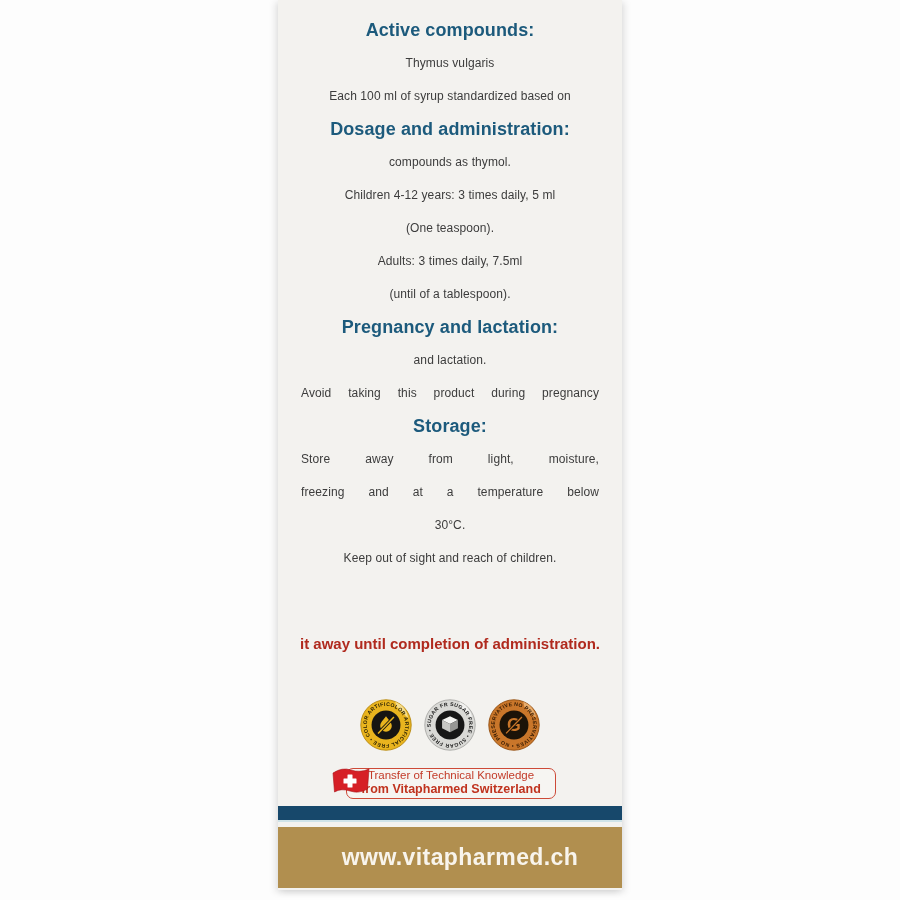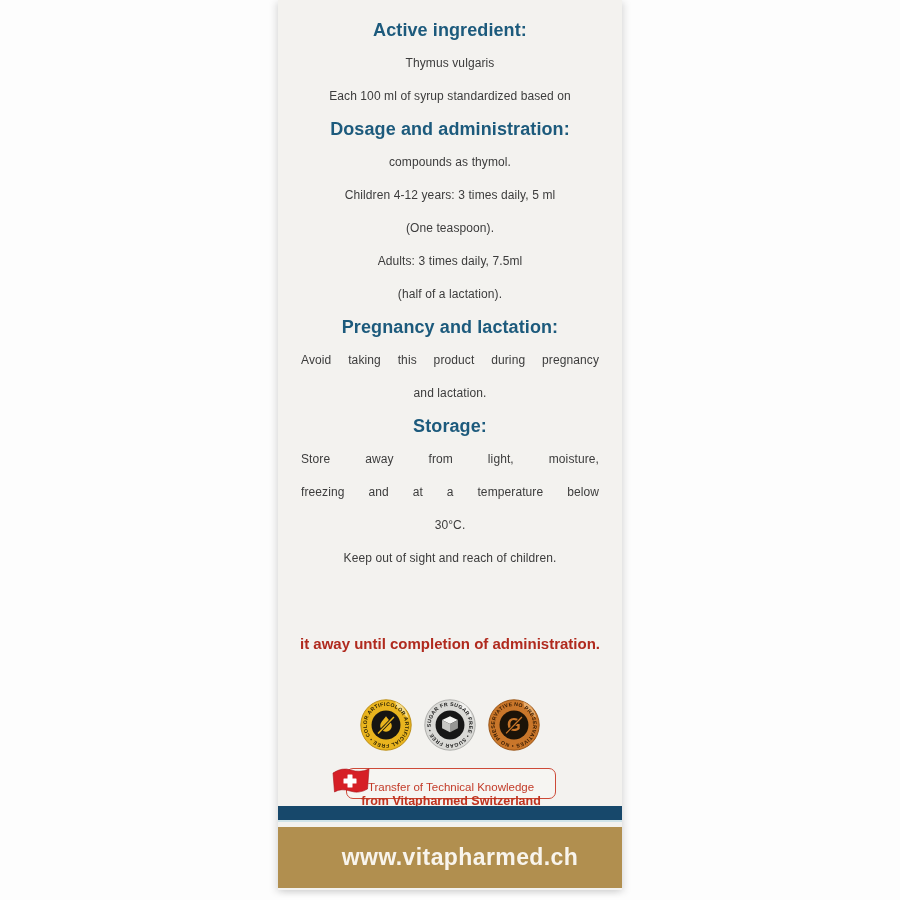--- a/index.html
+++ b/index.html
@@ -18,53 +18,53 @@
   .line.justify { text-align:justify; text-align-last:justify; }
 
   .notice { position:absolute; top:634px; left:20px; width:304px; text-align:center; color:#b02a1e; font-weight:bold; font-size:15px; line-height:19.5px; }
 
   .badges { position:absolute; top:696px; left:0; width:344px; display:flex; justify-content:center; gap:8px; }
   .badge { width:56px; height:58px; }
 
   .swiss-box {
     position:absolute; top:768px; left:68px; width:210px; height:31px;
     border:1.5px solid #cd4a38; border-radius:7px; background:#f6f5f2;
-    text-align:center; padding-top:12px;
+    text-align:center; padding-top:0;
   }
   .swiss-box .l1 { font-size:11.5px; color:#c33b29; line-height:13px; }
   .swiss-box .l2 { font-size:12.5px; color:#c0331f; font-weight:bold; line-height:14px; }
   .swiss-flag { position:absolute; left:-17px; top:-4px; width:42px; height:36px; }
 
   .bar-navy { position:absolute; top:806px; left:0; width:344px; height:14px; background:#17486b; box-shadow:0 2px 0 #cfe3e8; }
   .bar-gold { position:absolute; top:827px; left:0; width:344px; height:61px; background:#b18f4f; display:flex; align-items:center; justify-content:center;padding-left:20px; }
   .bar-gold .site { color:#f8f4ec; font-weight:bold; font-size:23px; letter-spacing:0.4px; }
 
   svg text { font-family:"Liberation Sans", sans-serif; }
 </style>
 </head>
 <body>
 
 <div class="stage">
   <div class="panel">
 
     <div class="content">
-      <div class="line head">Active ingredient:</div>
+      <div class="line head">Active compounds:</div>
       <div class="line">Thymus vulgaris</div>
       <div class="line">Each 100 ml of syrup standardized based on</div>
       <div class="line head">Dosage and administration:</div>
 
       <div class="line">compounds as thymol.</div>
       <div class="line">Children 4-12 years: 3 times daily, 5 ml</div>
       <div class="line">(One teaspoon).</div>
       <div class="line">Adults: 3 times daily, 7.5ml</div>
-      <div class="line">(half of a lactation).</div>
+      <div class="line">(until of a tablespoon).</div>
 
       <div class="line head">Pregnancy and lactation:</div>
+      <div class="line">and lactation.</div>
       <div class="line justify">Avoid taking this product during pregnancy</div>
-      <div class="line">and lactation.</div>
 
       <div class="line head">Storage:</div>
       <div class="line justify">Store away from light, moisture,</div>
       <div class="line justify">freezing and at a temperature below</div>
       <div class="line">30°C.</div>
       <div class="line">Keep out of sight and reach of children.</div>
     </div>
 
     <div class="notice">
       <div>it away until completion of administration.</div>

